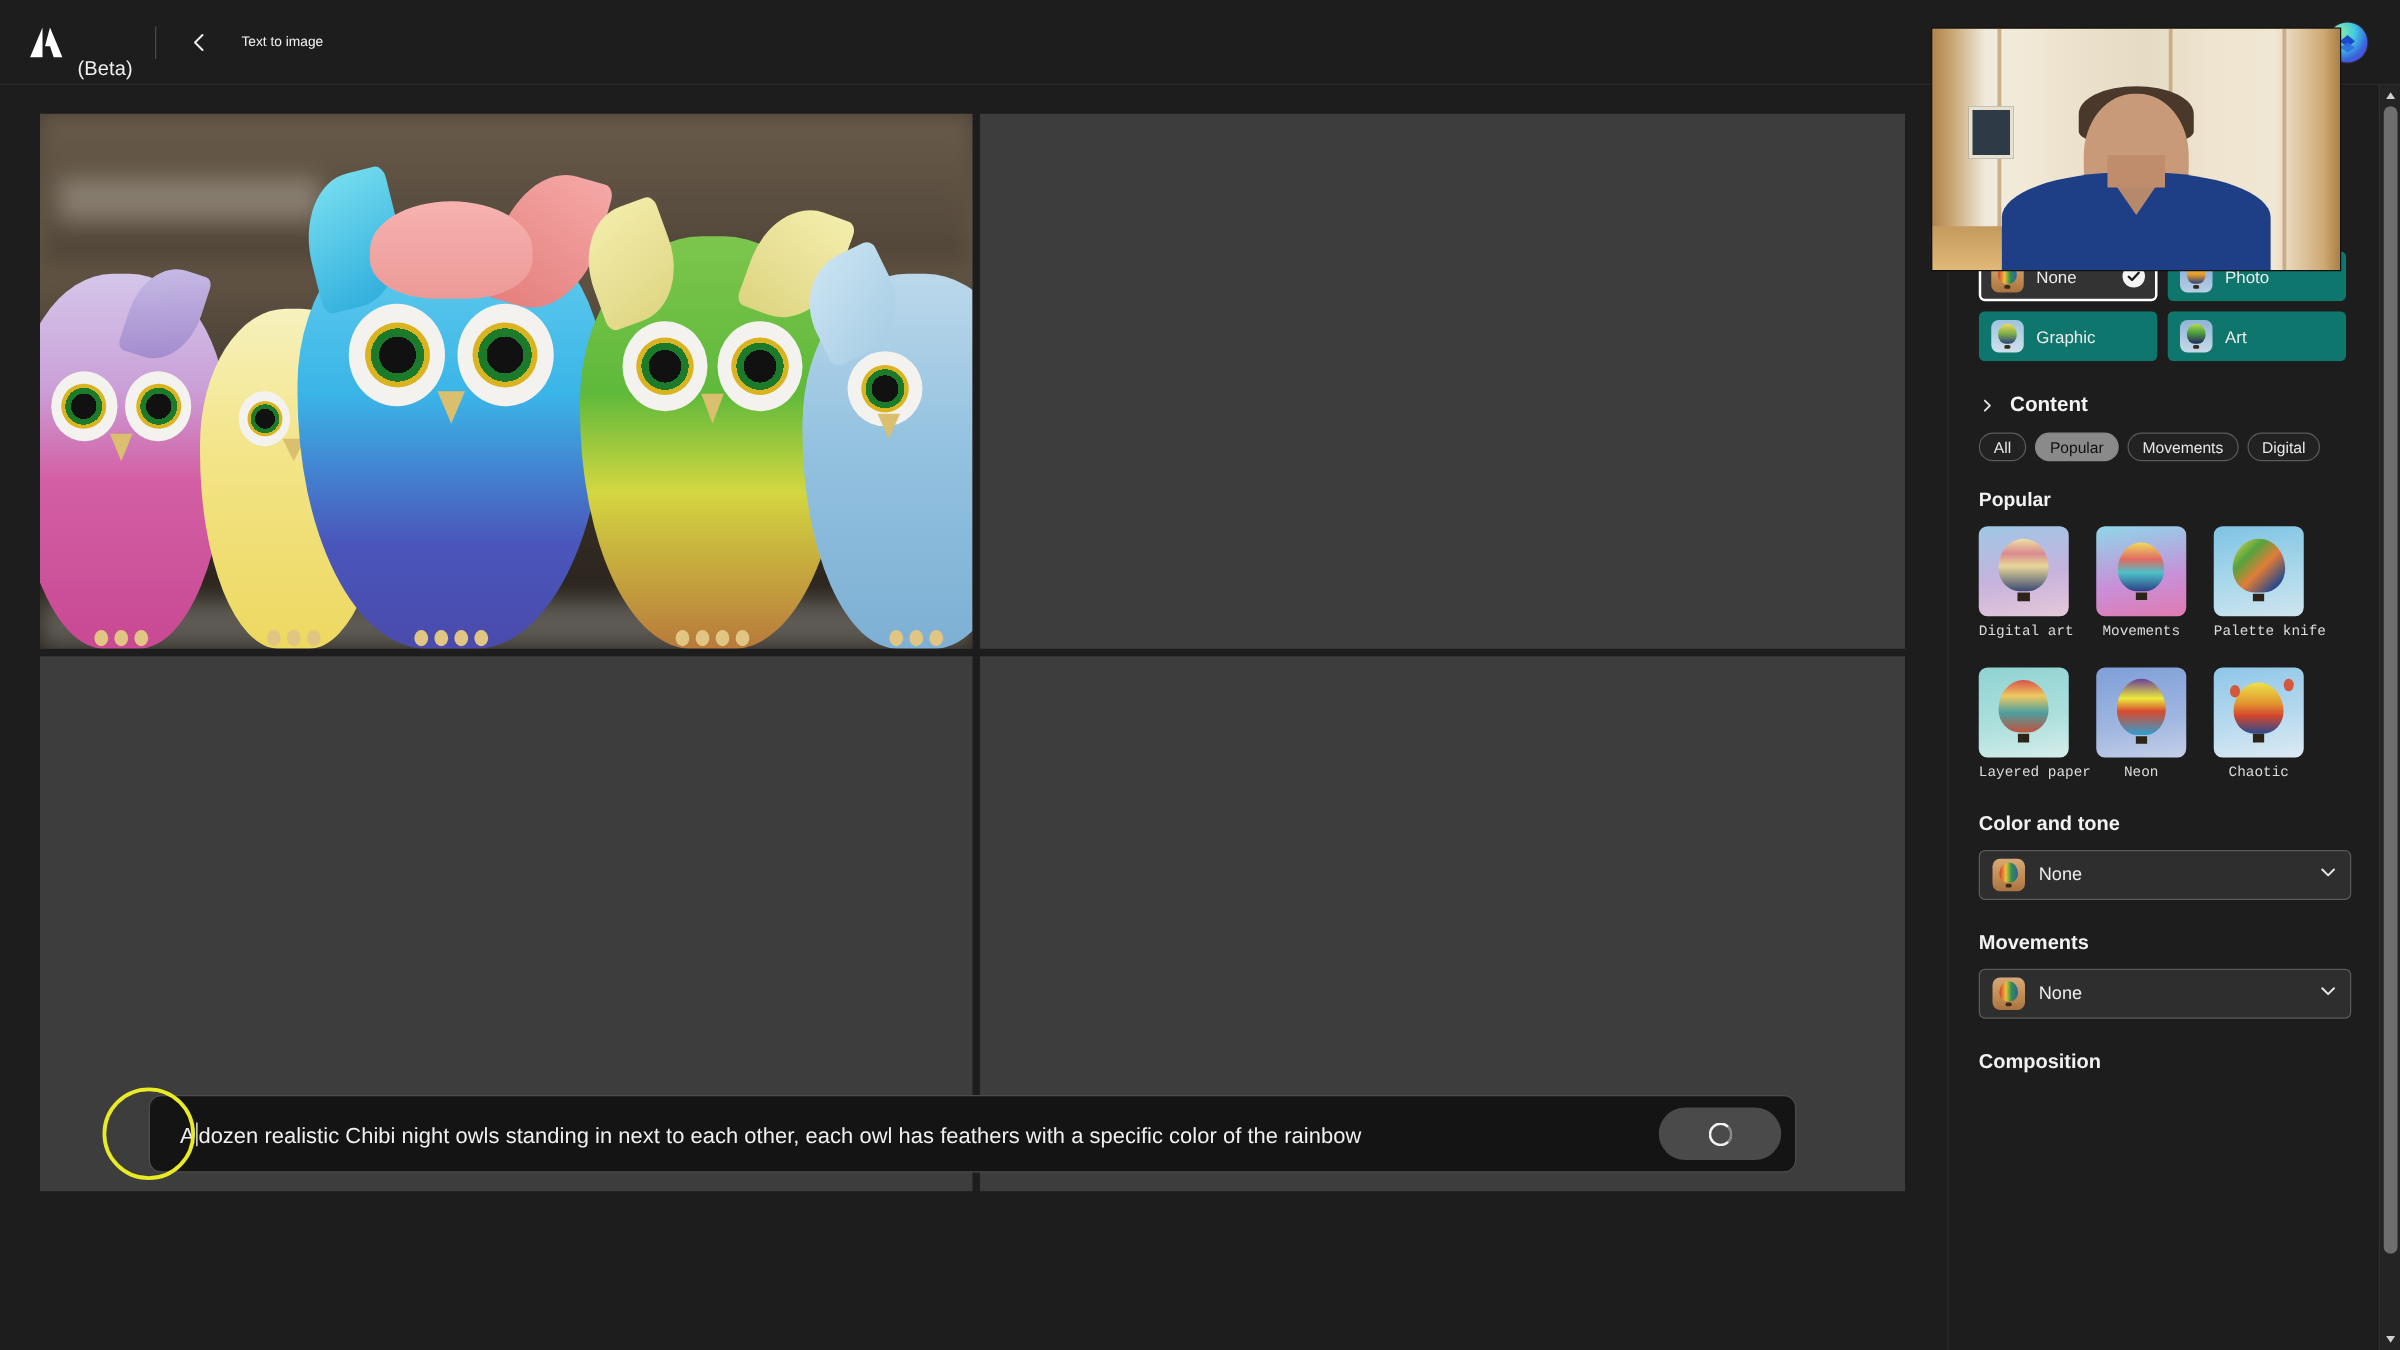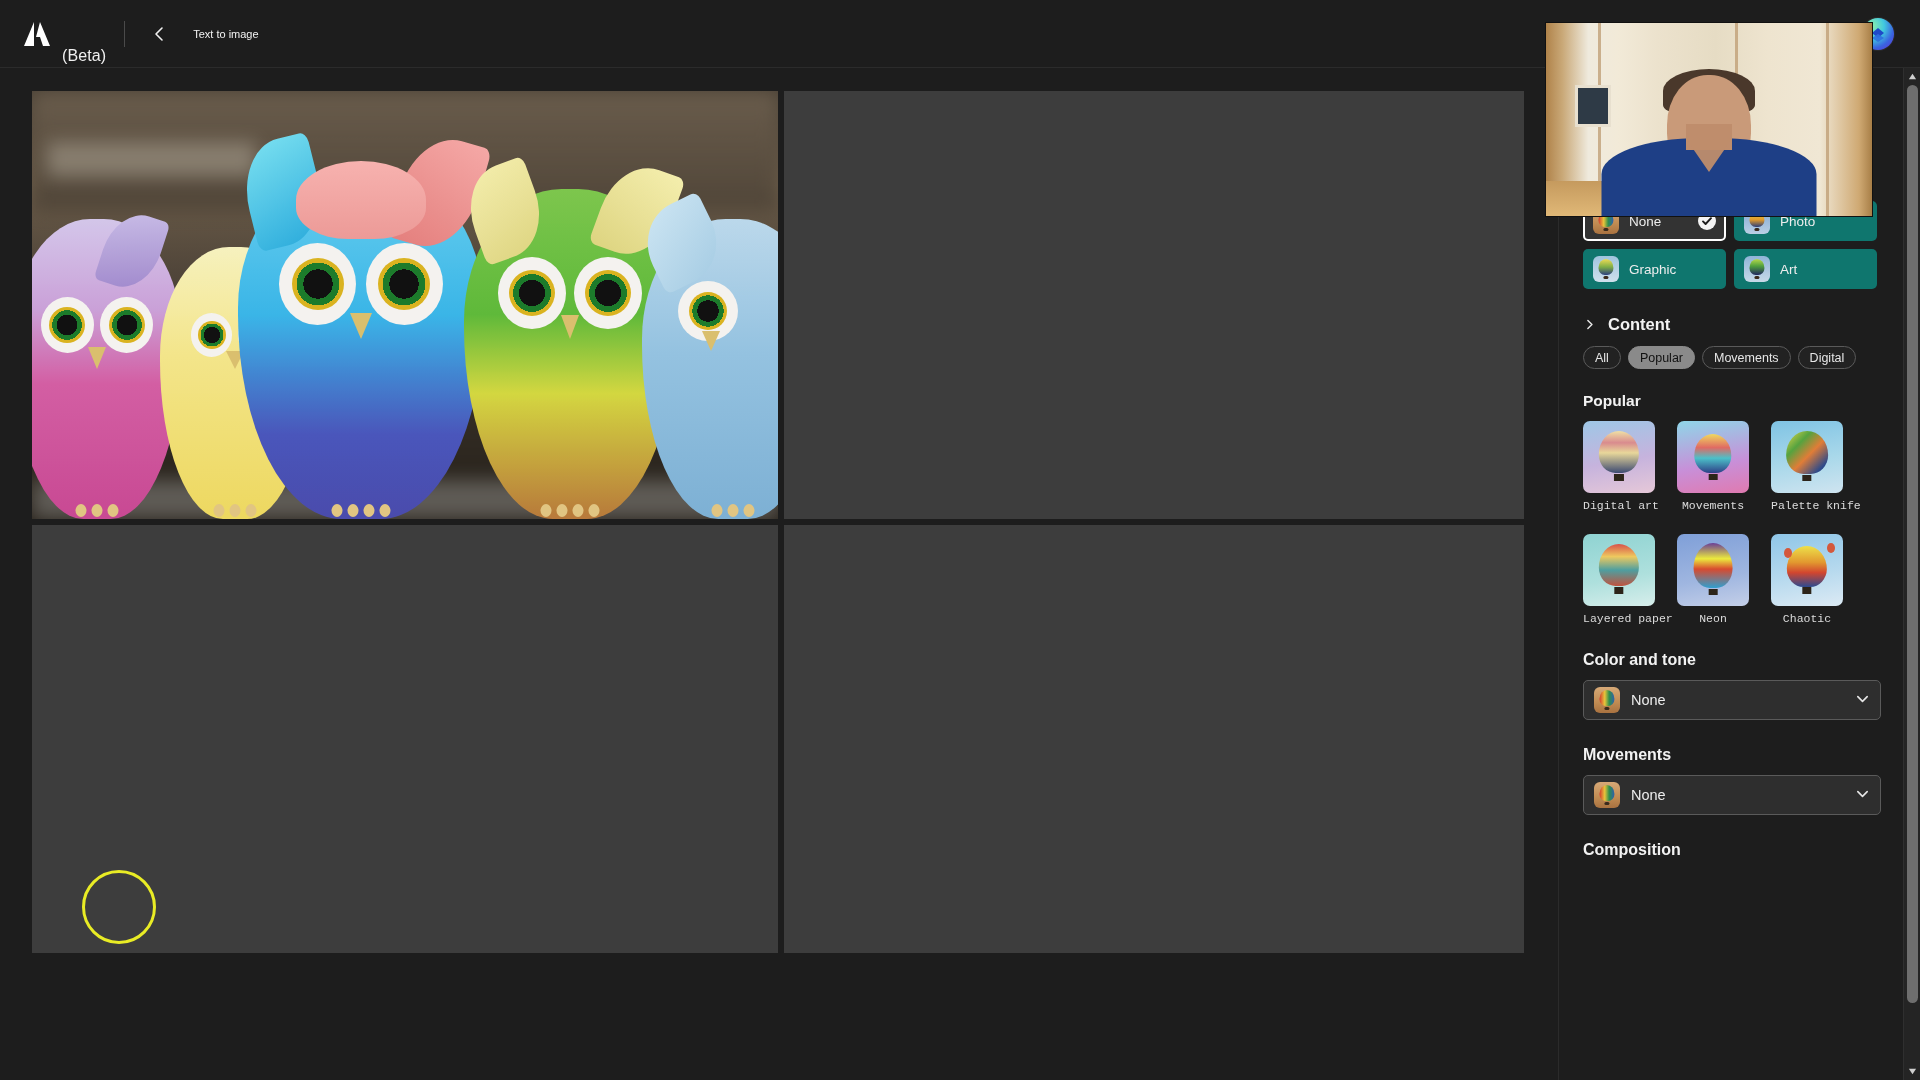--- a/index.html
+++ b/index.html
@@ -369,20 +369,28 @@
               </div>
           </div>
         </div>
       </div>
 
       <div class="tile empty"></div>
       <div class="tile empty"></div>
       <div class="tile empty"></div>
     </div>
 
+    <div class="prompt-wrap">
+      <div class="prompt-text">
+        <span>A</span><span class="text-caret"></span><span>dozen realistic Chibi night owls standing in next to each other, each owl has feathers with a specific color of the rainbow</span>
+      </div>
+      <div class="generate-btn">
+        <div class="spinner"></div>
+      </div>
+    </div>
     <div class="cursor-ring"></div>
   </div>
 
   <div class="right-panel">
     <div class="rp-inner" style="top:0;">
 
       <div class="top-select">
         <svg width="15" height="15" viewBox="0 0 16 16">
           <polyline points="3,6 8,11 13,6" fill="none" stroke="#e6e6e6" stroke-width="1.7" stroke-linecap="round" stroke-linejoin="round"></polyline>
         </svg>

